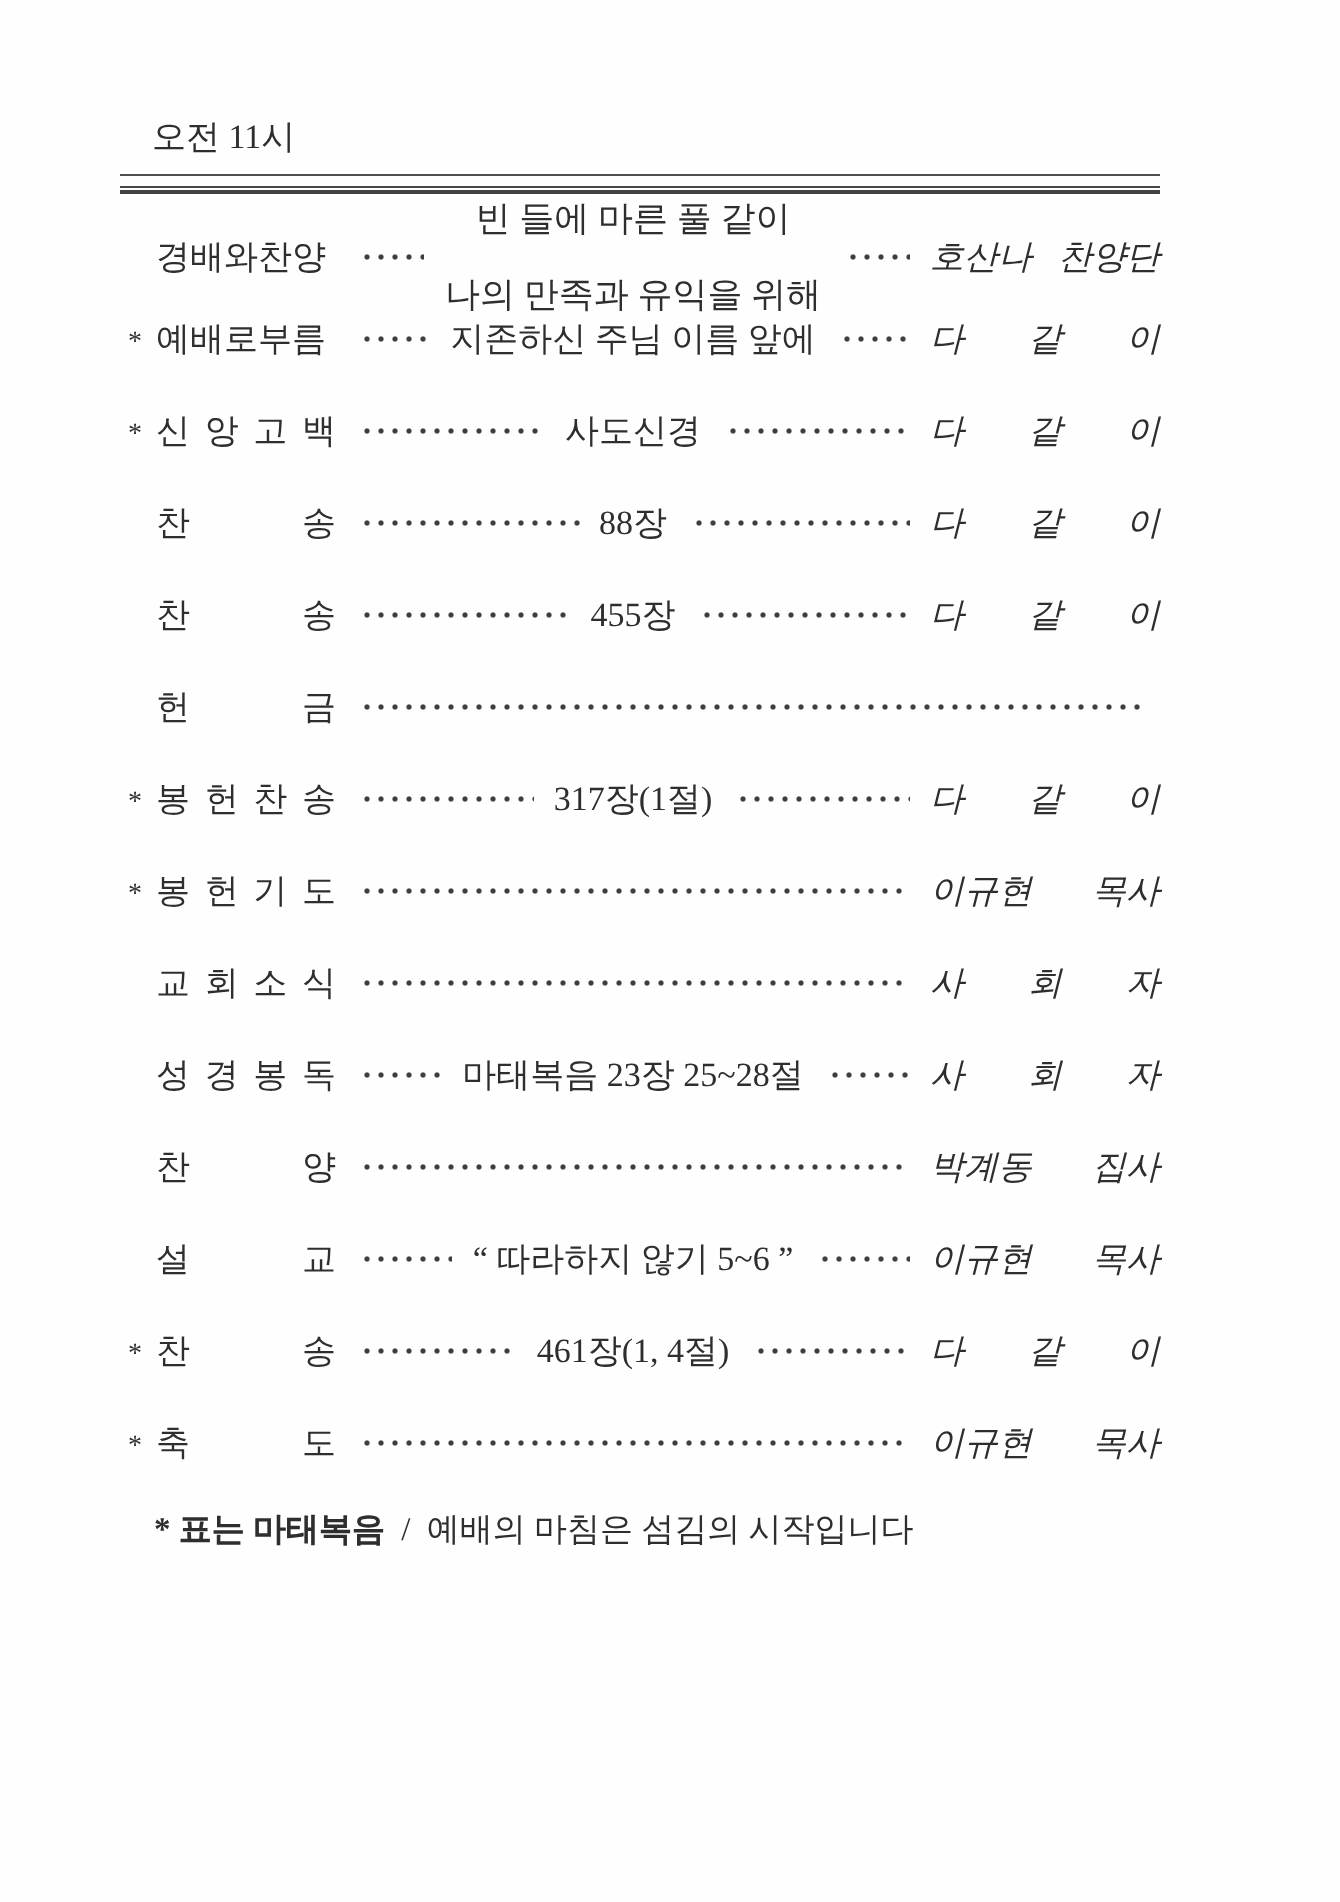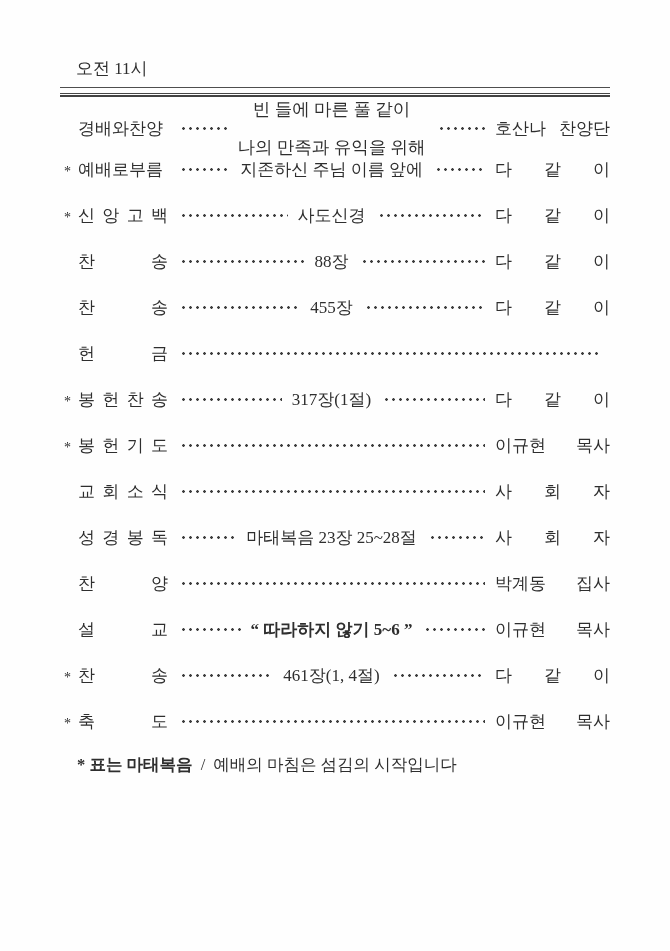--- a/index.html
+++ b/index.html
@@ -3,21 +3,21 @@
 <meta charset="utf-8">
 <style>
   * { margin: 0; padding: 0; box-sizing: border-box; }
   html, body { background: #ffffff; }
   body {
     width: 670px; height: 951px;
     font-family: "Liberation Serif", "DejaVu Serif", serif;
     color: #2e2e2e;
     overflow: hidden;
   }
-  .page { width: 670px; height: 951px; padding: 58px 60px 0 60px; background: #fefefe; }
+  .page { width: 670px; height: 951px; padding: 58px 90px 0 60px; background: #fefefe; }
 
   
   .header {
     display: flex; justify-content: space-between; align-items: flex-end;
     padding: 0 2px 7px 16px;
     border-bottom: 1px solid #4e4e4e;
     font-size: 17px; line-height: 22px;
   }
   .rule-double {
     margin-top: 5px; height: 4px;
@@ -42,25 +42,25 @@
   .label {
     width: 90px; flex: none;
     text-align: justify; text-align-last: justify;
   }
   .leader {
     flex: 1 1 auto; height: 5px; margin: 0 10px; align-self: center;
     background-image: radial-gradient(circle, #3d3d3d 1px, rgba(0,0,0,0) 1.6px);
     background-size: 7px 5px; background-position: 2px 50%; background-repeat: repeat-x;
   }
   .center { flex: 0 0 auto; text-align: center; }
-  .center.bold { font-weight: bold; }
+  .center.bold { font-weight: normal; }
   .two-line { display: flex; flex-direction: column; align-items: center; gap: 15px; font-size: 17.5px; }
   .right {
     width: 115px; flex: none;
-    text-align: justify; text-align-last: justify;
+    text-align: justify; text-align-last: justify; font-style: italic;
   }
   .small { font-size: 12px; }
 
   
   .footer {
     padding-left: 17px; font-size: 16.5px; line-height: 25px;
     white-space: nowrap;
   }
   .footer .b { font-weight: bold; }
   .footer .sep { padding: 0 4px; }

